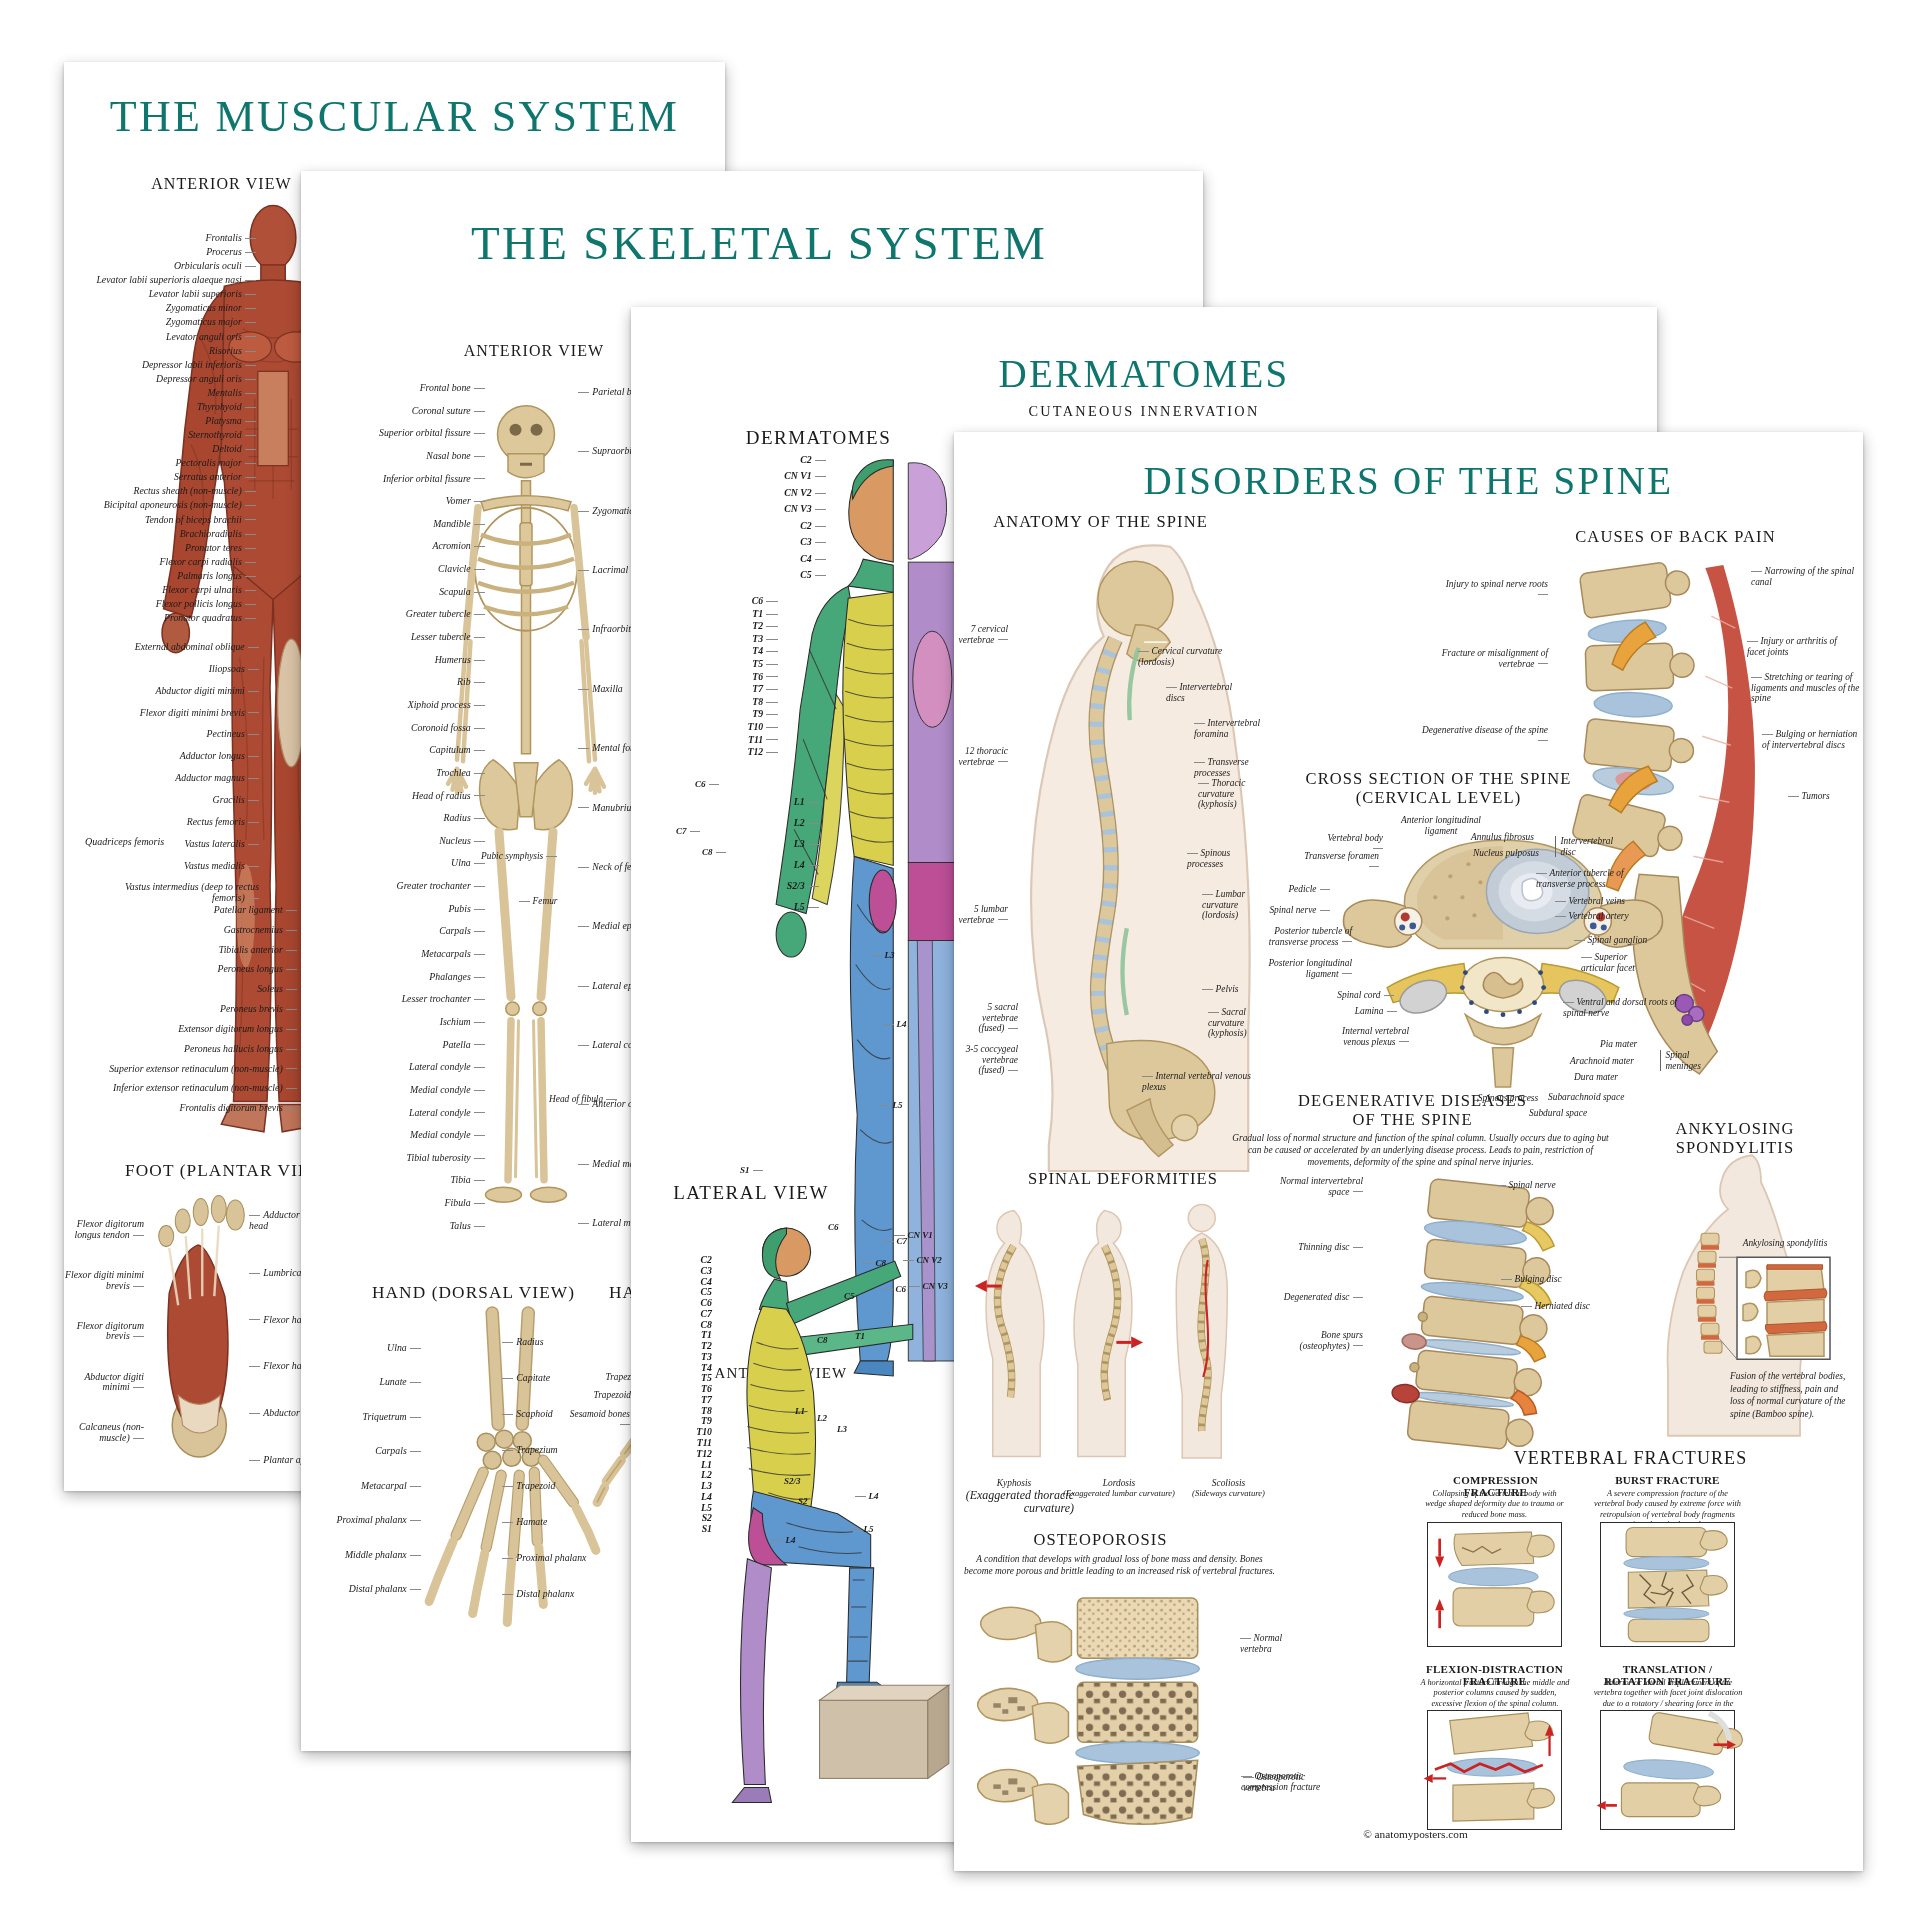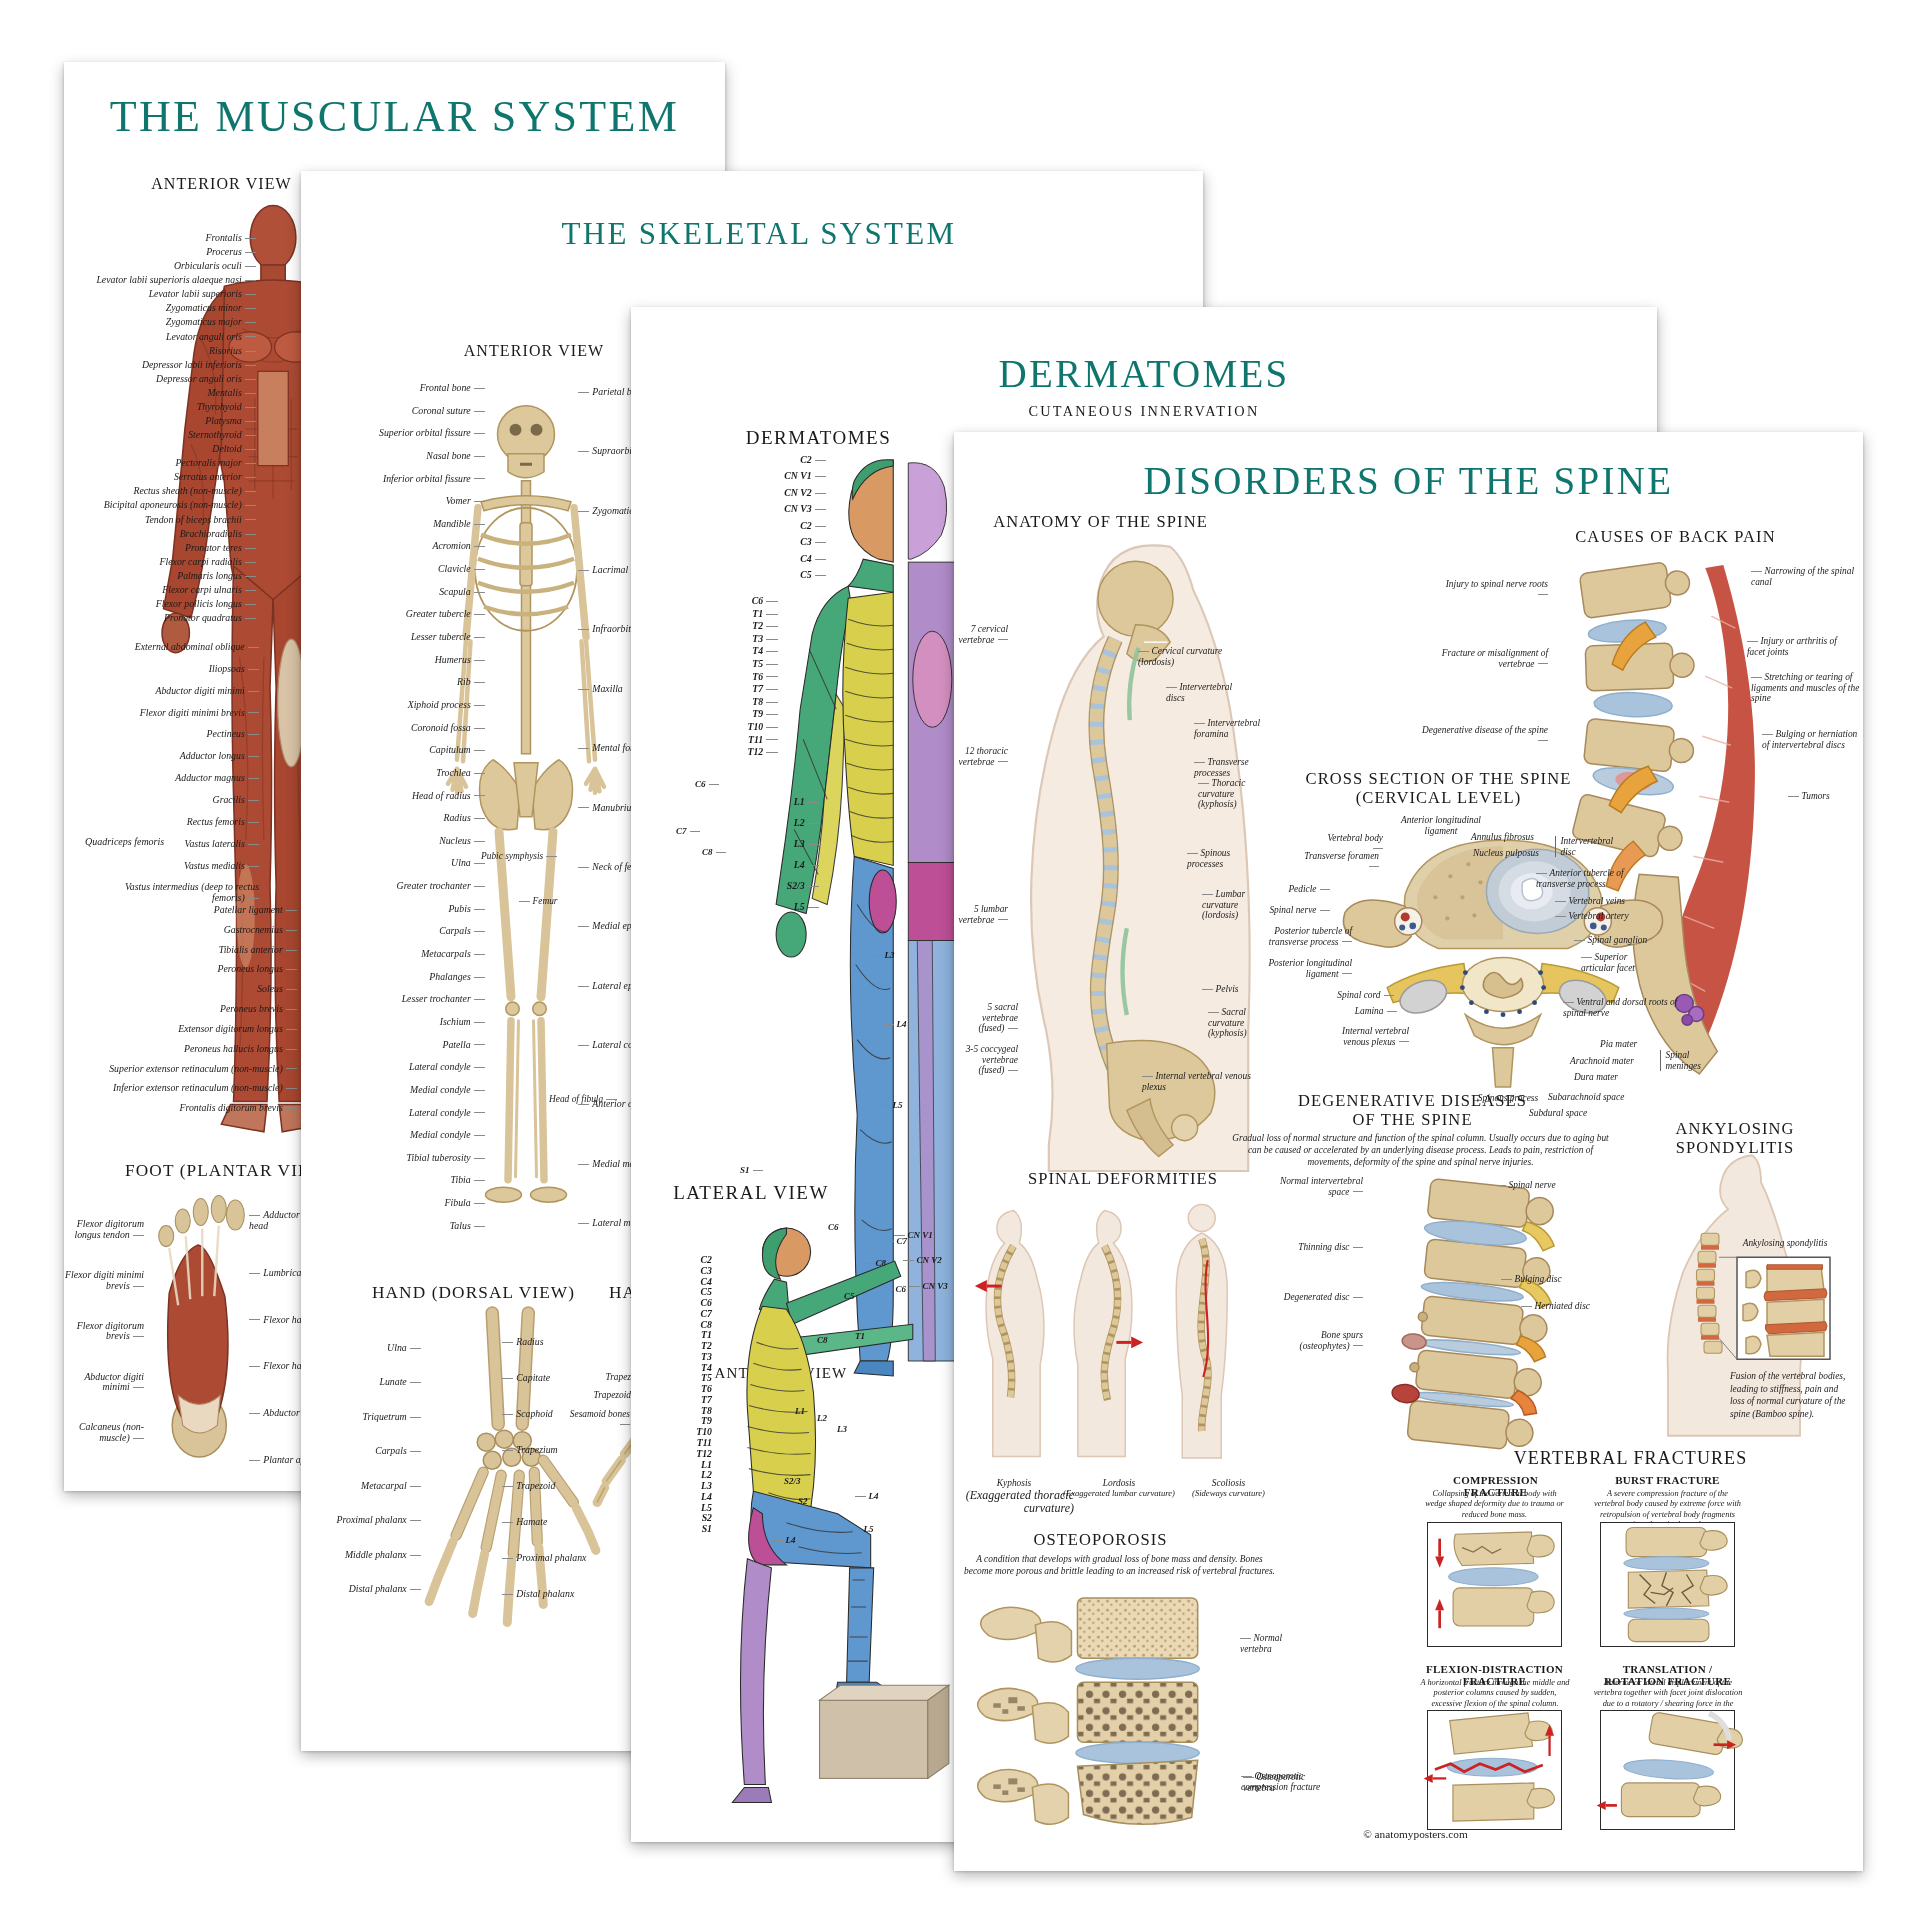--- a/index.html
+++ b/index.html
@@ -154,21 +154,21 @@
       <span class="lbl">Adductor hallucis - transverse head</span>
       <span class="lbl">Lumbrical muscles</span>
       <span class="lbl">Flexor hallucis brevis</span>
       <span class="lbl">Flexor hallucis longus tendon</span>
       <span class="lbl">Abductor hallucis</span>
       <span class="lbl">Plantar aponeurosis (non-muscle)</span>
     </div>
 </div>
 
 <div class="poster" style="left:301px;top:171px;width:902px;height:1580px;z-index:2;">
-  <div class="ttl" style="top:45px;font-size:31px;left:-68px;right:auto;width:1052px;font-family:Liberation Serif, serif;">THE SKELETAL SYSTEM</div>
+  <div class="ttl" style="top:45px;font-size:47px;left:-68px;right:auto;width:1052px;font-family:Liberation Serif, serif;">THE SKELETAL SYSTEM</div>
   <div class="hd" style="left:128px;top:171px;width:210px;font-size:16px;">ANTERIOR VIEW</div>
 
   <svg style="left:120px;top:225px;" width="210" height="894" viewBox="0 0 140 595">
     <g fill="#dcc89b" stroke="#b1955f" stroke-width="1">
       <circle cx="70" cy="25" r="19"></circle>
       <path d="M58,38 L58,50 Q70,58 82,50 L82,38 Z"></path>
       <rect x="67" y="56" width="6" height="182"></rect>
       <path d="M40,70 Q70,62 100,70 L98,76 Q70,68 42,76 Z"></path>
       <rect x="66" y="84" width="8" height="42" rx="2"></rect>
     </g>

